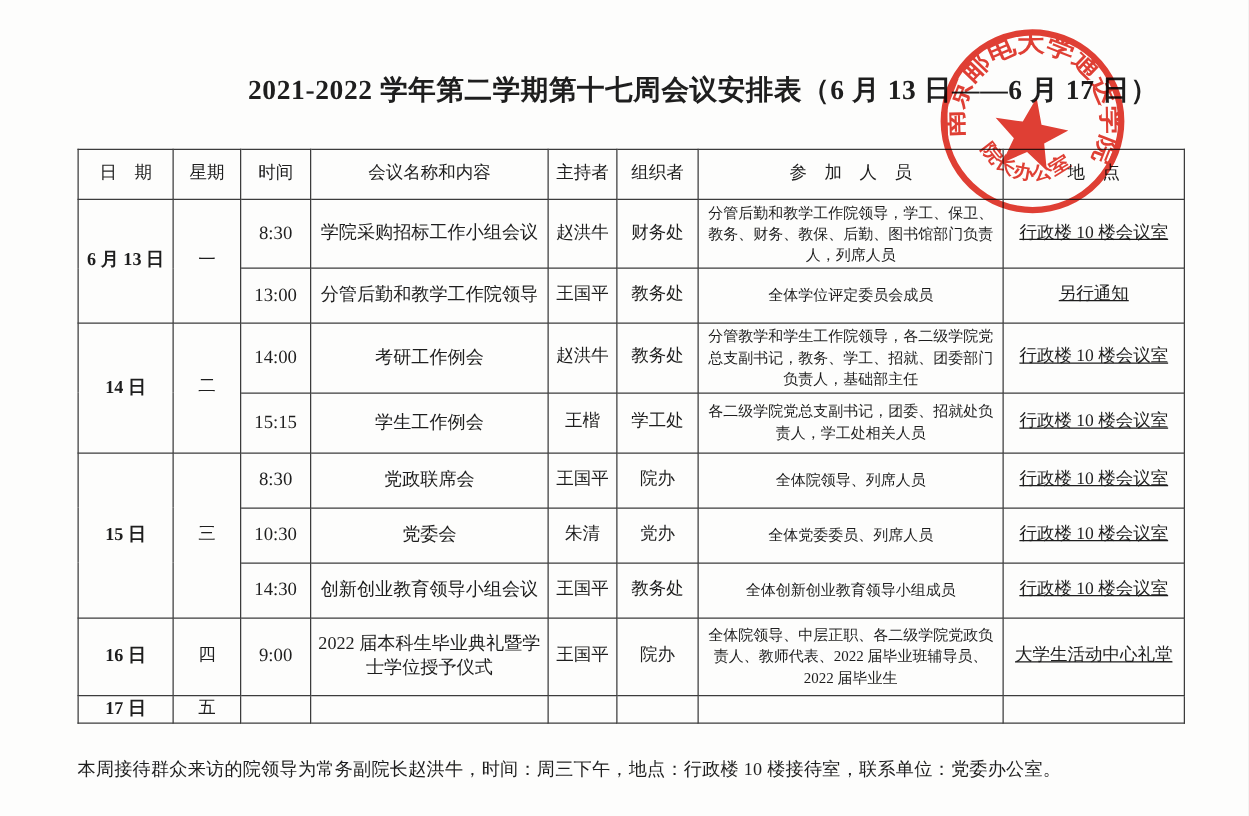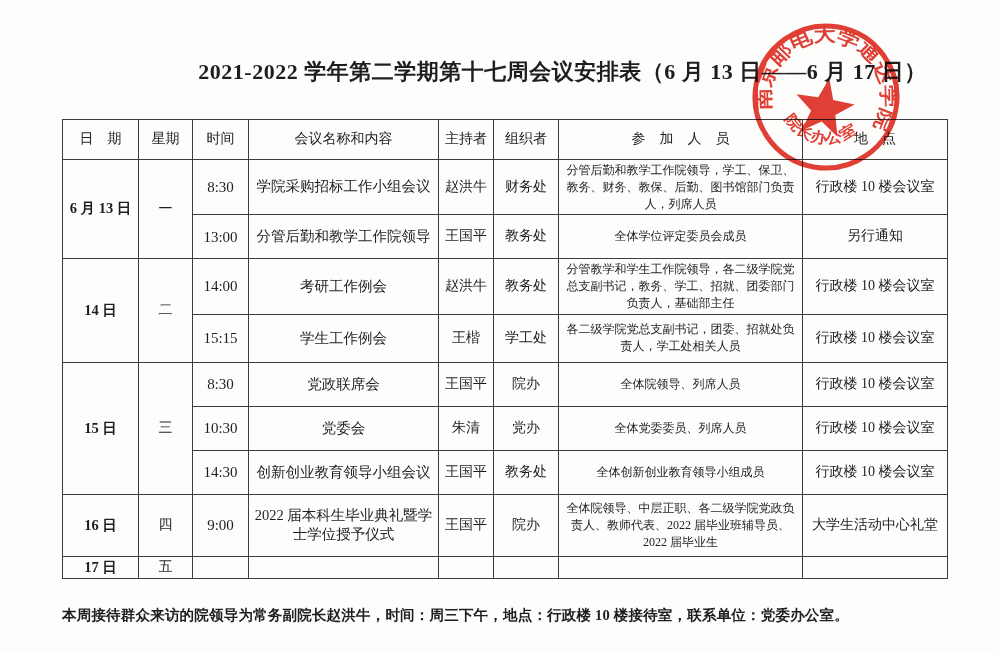--- a/index.html
+++ b/index.html
@@ -23,24 +23,24 @@
     text-align:center;vertical-align:middle;
     font-weight:400;padding:1px 4px;
     font-size:14px;line-height:1.35;
     overflow:hidden;
   }
   .schedule th{font-size:14px;}
   td.c-time{font-size:15px;}
   td.c-date{font-size:14.5px;font-weight:bold;}
   td.c-meeting{font-size:14.5px;font-family:Liberation Serif, serif;}
   td.c-part{font-size:12px;line-height:1.4;padding:2px 6px;}
-  td.c-loc{font-size:14px;}
+  td.c-loc{font-size:14px;text-decoration:underline;}
   .footnote{
     position:absolute;left:62px;top:606px;
-    font-size:14.5px;letter-spacing:.2px;white-space:nowrap;font-weight:bold;
+    font-size:14.5px;letter-spacing:.2px;white-space:nowrap;
   }
   .stamp{
     position:absolute;left:741px;top:12px;width:170px;height:170px;
     mix-blend-mode:multiply;opacity:.88;
     transform:rotate(10deg);
     pointer-events:none;
   }
   .stamp text{
     font-family:"Liberation Serif","DejaVu Serif",serif;
     font-weight:700;

